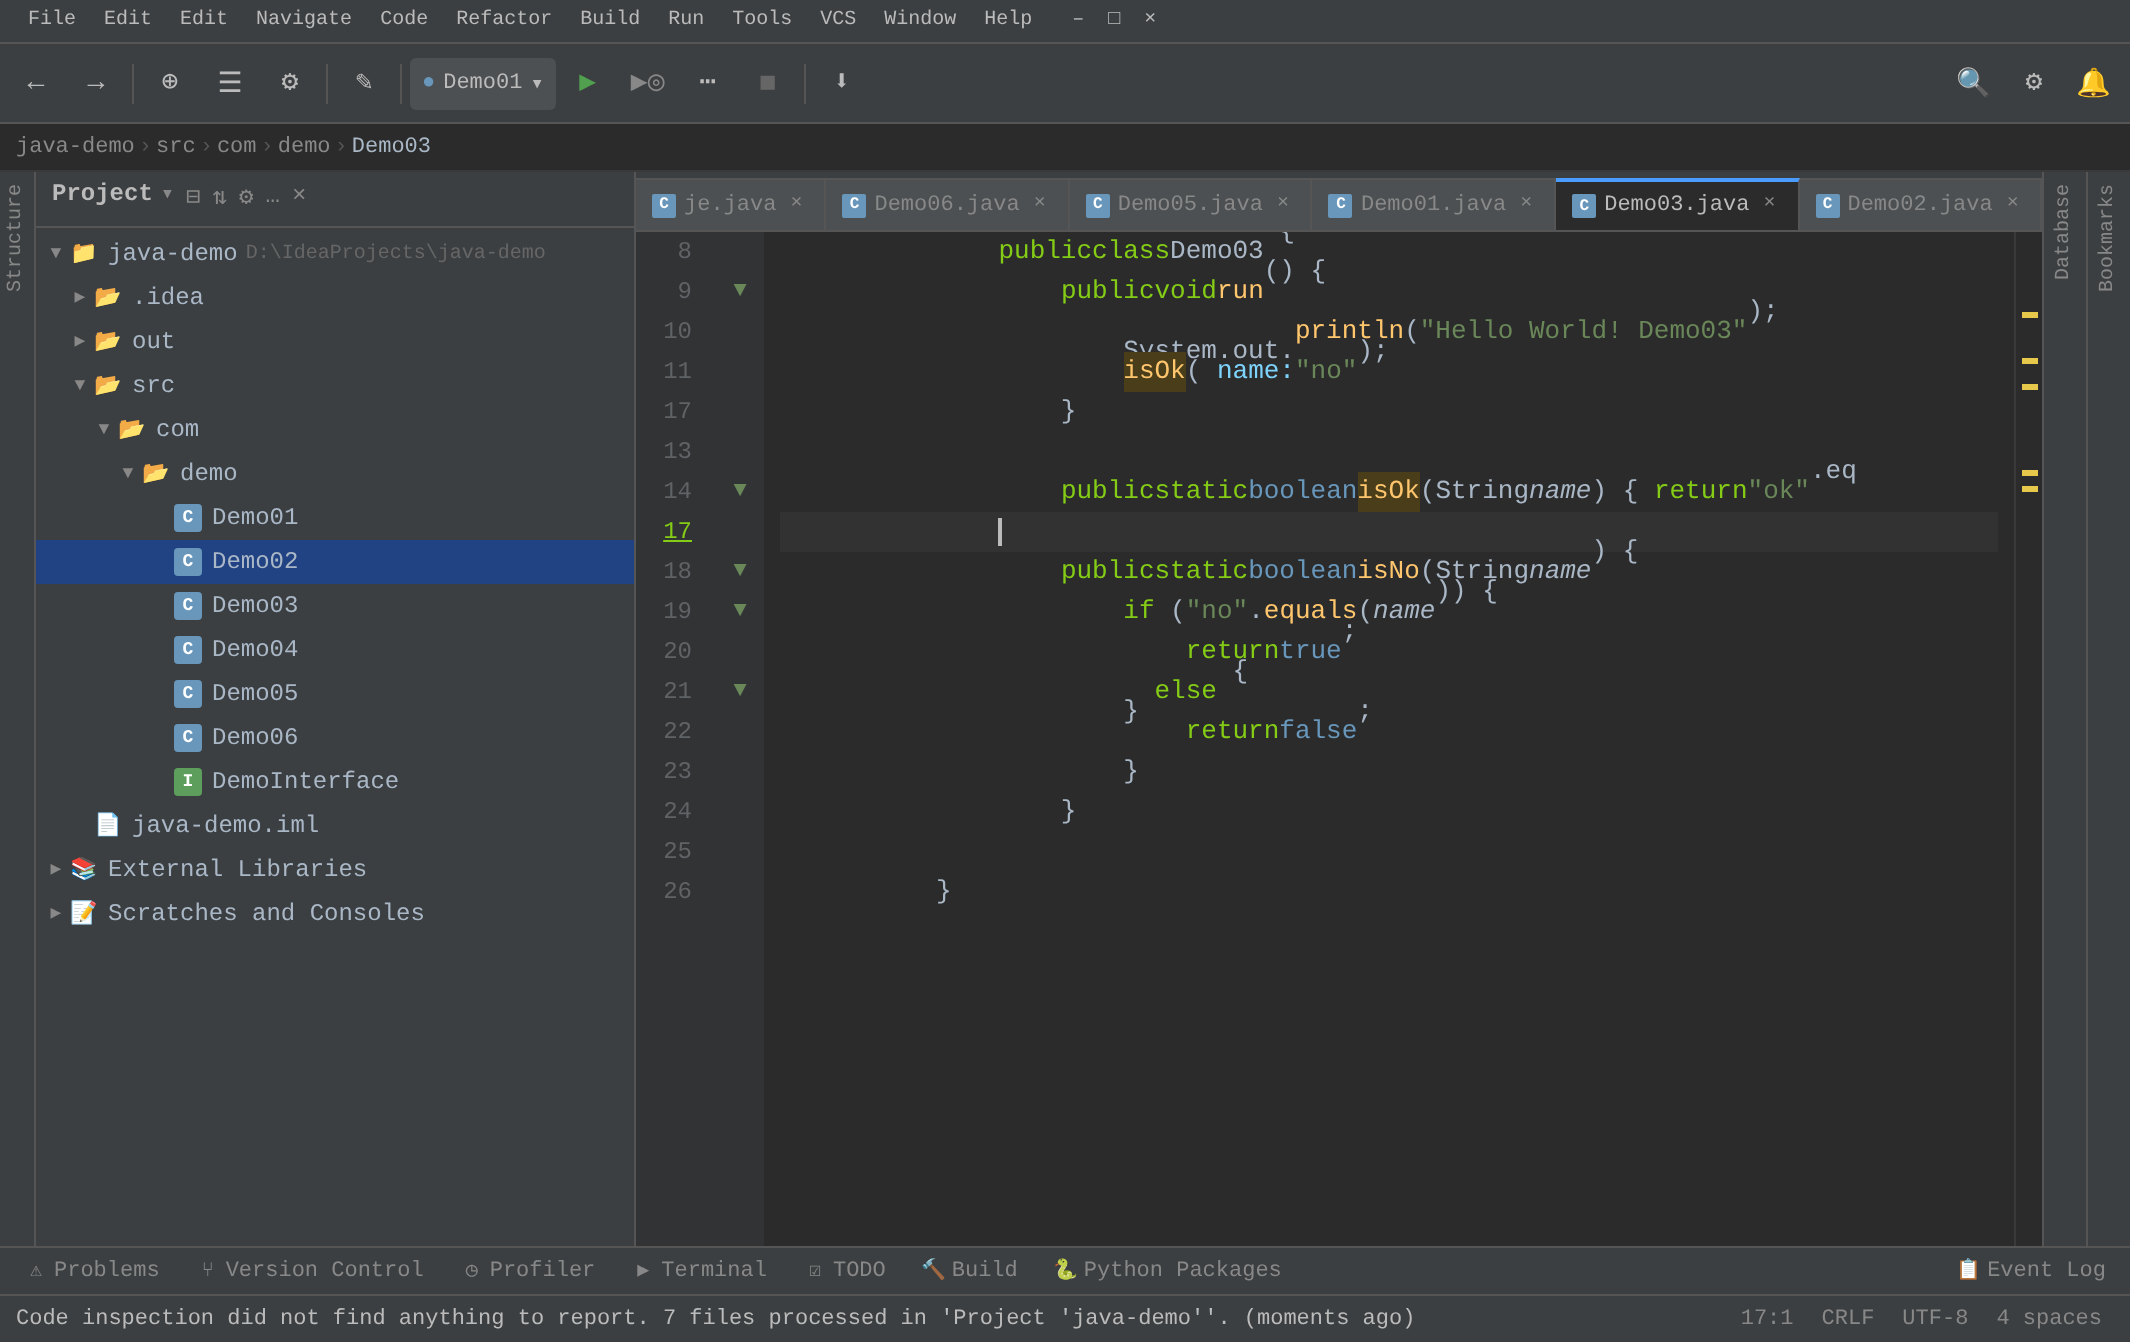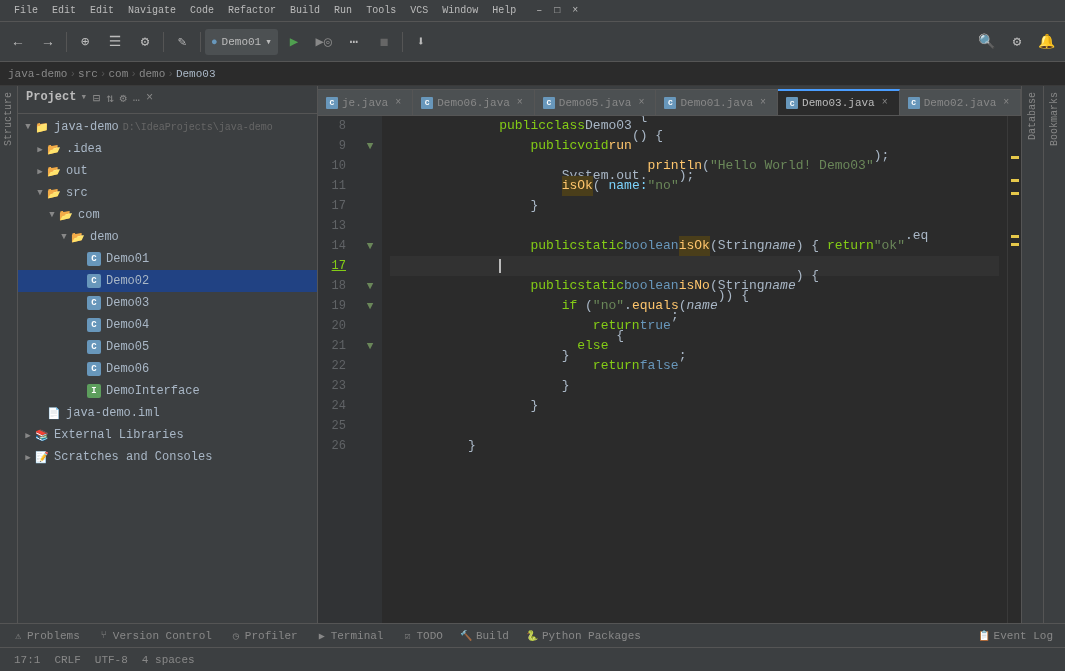--- a/index.html
+++ b/index.html
@@ -893,17 +893,18 @@
     <span>Python Packages</span>
   </div>
   <div style="flex:1;"></div>
   <div class="bottom-tab">
     <span class="bt-icon">📋</span>
     <span>Event Log</span>
   </div>
 </div>
 
 <div class="status-bar">
+  <span class="status-msg">Code inspection did not find anything to report. 7 files processed in 'Project 'java-demo''. (moments ago)</span>
   <div class="status-item">17:1</div>
   <div class="status-item">CRLF</div>
   <div class="status-item">UTF-8</div>
   <div class="status-item">4 spaces</div>
 </div>
 
 </body></html>

